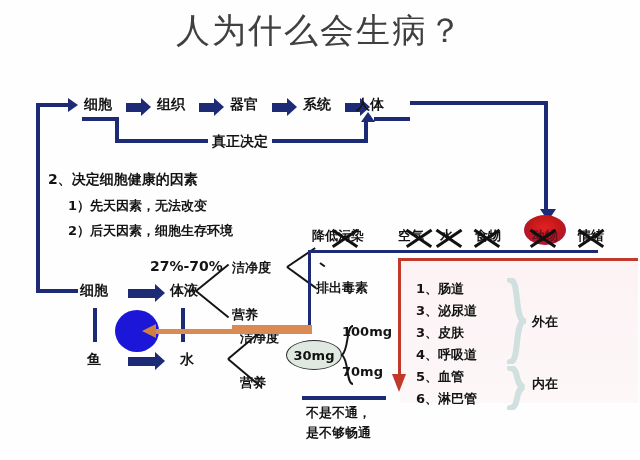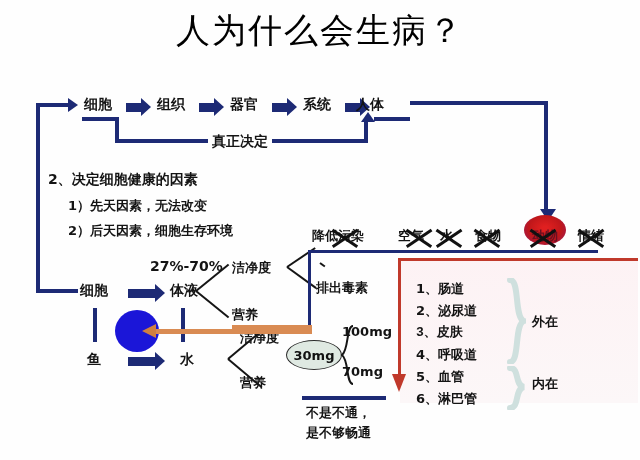--- a/index.html
+++ b/index.html
@@ -9,21 +9,21 @@
     font-family:"DejaVu Sans","Liberation Sans",sans-serif;
     overflow:hidden;
   }
   #canvas{position:relative;width:640px;height:460px;background:#fefefe;}
 
   
   .txt{position:absolute;color:#141414;font-weight:bold;white-space:nowrap;line-height:1;}
   .title{
     position:absolute;left:0;top:8px;width:640px;text-align:center;
     font-family:"DejaVu Serif","Liberation Serif",serif;
-    font-size:34px;color:#000000;font-weight:400;letter-spacing:2px;
+    font-size:34px;color:#404040;font-weight:400;letter-spacing:2px;
   }
   .hd{font-size:14px;}
   .n{font-size:13px;}
 
   
   .hline{position:absolute;background:#1d2a75;height:4px;}
   .vline{position:absolute;background:#1d2a75;width:4px;}
   .ul{position:absolute;background:#1d2a75;height:4px;}
 
   
@@ -194,22 +194,22 @@
   <div class="hline" style="left:302px;top:396px;width:84px;"></div>
   <div class="txt n" style="left:306px;top:406px;">不是不通，</div>
   <div class="txt n" style="left:306px;top:426px;">是不够畅通</div>
 
   <div class="tint" style="left:400px;top:258px;width:238px;height:145px;"></div>
   <div class="rh" style="left:398px;top:258px;width:240px;"></div>
   <div class="rv" style="left:398px;top:258px;height:118px;"></div>
   <div class="rar-d" style="left:392px;top:374px;"></div>
 
   <div class="txt n" style="left:416px;top:282px;">1、肠道</div>
-  <div class="txt n" style="left:416px;top:304px;">2、泌尿道</div>
-  <div class="txt n" style="left:416px;top:326px;font-family:Liberation Mono, monospace;">3、皮肤</div>
+  <div class="txt n" style="left:416px;top:304px;">3、泌尿道</div>
+  <div class="txt n" style="left:416px;top:326px;">3、皮肤</div>
   <div class="txt n" style="left:416px;top:348px;">4、呼吸道</div>
   <div class="txt n" style="left:416px;top:370px;">5、血管</div>
   <div class="txt n" style="left:416px;top:392px;">6、淋巴管</div>
 
   <svg class="brace" style="left:506px;top:278px;" width="20" height="86" viewBox="0 0 20 86">
     <path d="M4 2 C14 2 8 40 18 43 C8 46 14 84 4 84" fill="none" stroke="#cfe0de" stroke-width="6" stroke-linecap="round"></path>
   </svg>
   <div class="txt n" style="left:532px;top:315px;">外在</div>
 
   <svg class="brace" style="left:506px;top:366px;" width="20" height="44" viewBox="0 0 20 44">

